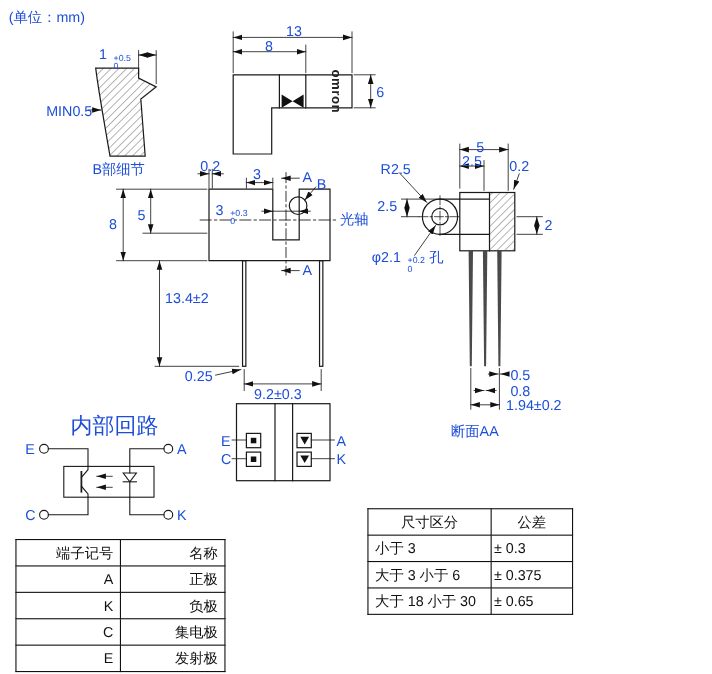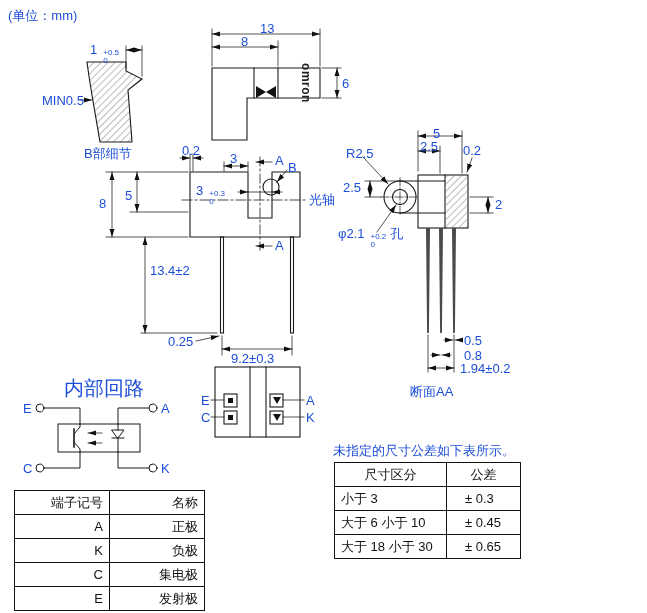--- a/index.html
+++ b/index.html
@@ -7,21 +7,21 @@
   body{width:647px;height:613px;font-family:"Liberation Sans",sans-serif;color:#111}
   #stage{position:relative;width:647px;height:613px;background:#fff;overflow:hidden}
   #art{position:absolute;left:0;top:0}
   .lbl{position:absolute;font-size:13px;line-height:15px;white-space:nowrap;color:#1d4ed8}
   .lbl.big{font-size:20px}
   .dimtol{display:inline-flex;flex-direction:column;font-size:8px;line-height:8px;vertical-align:-1px;margin-left:6px;text-align:left}
   table.dt{position:absolute;border-collapse:collapse;font-size:13px;color:#111;background:#fff}
   table.dt td{border:1px solid #111;height:24px;padding:0 6px;font-weight:normal}
   #terminal-table td{width:95px;text-align:right}
   #tolerance-table td.c1{width:112px;padding-right:12px}
-  #tolerance-table td.c2{width:74px;text-align:left;padding-left:18px}
+  #tolerance-table td.c2{width:74px;text-align:left;padding-left:2px}
   #tolerance-table tr.hd td{text-align:center;padding:0 6px}
 </style>
 </head>
 <body>
 
 <div id="stage">
 
   <svg id="art" width="647" height="613" viewBox="0 0 647 613">
     <defs>
       <marker id="ar" viewBox="0 0 12 8" refX="11" refY="4" markerWidth="12" markerHeight="8" orient="auto-start-reverse">
@@ -250,21 +250,20 @@
   <div class="lbl" style="left:201px;top:410px">C</div>
   <div class="lbl" style="left:306px;top:393px">A</div>
   <div class="lbl" style="left:306px;top:410px">K</div>
 
   <div class="lbl big" style="left:64px;top:381px">内部回路</div>
   <div class="lbl" style="left:23px;top:401px">E</div>
   <div class="lbl" style="left:23px;top:461px">C</div>
   <div class="lbl" style="left:161px;top:401px">A</div>
   <div class="lbl" style="left:161px;top:461px">K</div>
 
-  <div class="lbl" style="left:333px;top:443px">未指定的尺寸公差如下表所示。</div>
 
   <table class="dt" id="terminal-table" style="left:14px;top:490px">
     <tbody>
         <tr>
       <td>端子记号</td>
       <td>名称</td>
     </tr>
     <tr>
       <td>A</td>
       <td>正极</td>
@@ -288,22 +287,22 @@
     <tbody>
         <tr class="hd">
       <td class="c1">尺寸区分</td>
       <td class="c2">公差</td>
     </tr>
     <tr>
       <td class="c1">小于 3</td>
       <td class="c2">± 0.3</td>
     </tr>
     <tr>
-      <td class="c1">大于 6 小于 10</td>
-      <td class="c2">± 0.45</td>
+      <td class="c1">大于 3 小于 6</td>
+      <td class="c2">± 0.375</td>
     </tr>
     <tr>
       <td class="c1">大于 18 小于 30</td>
       <td class="c2">± 0.65</td>
     </tr>
   </tbody>
     </table>
 
 </div>
 

